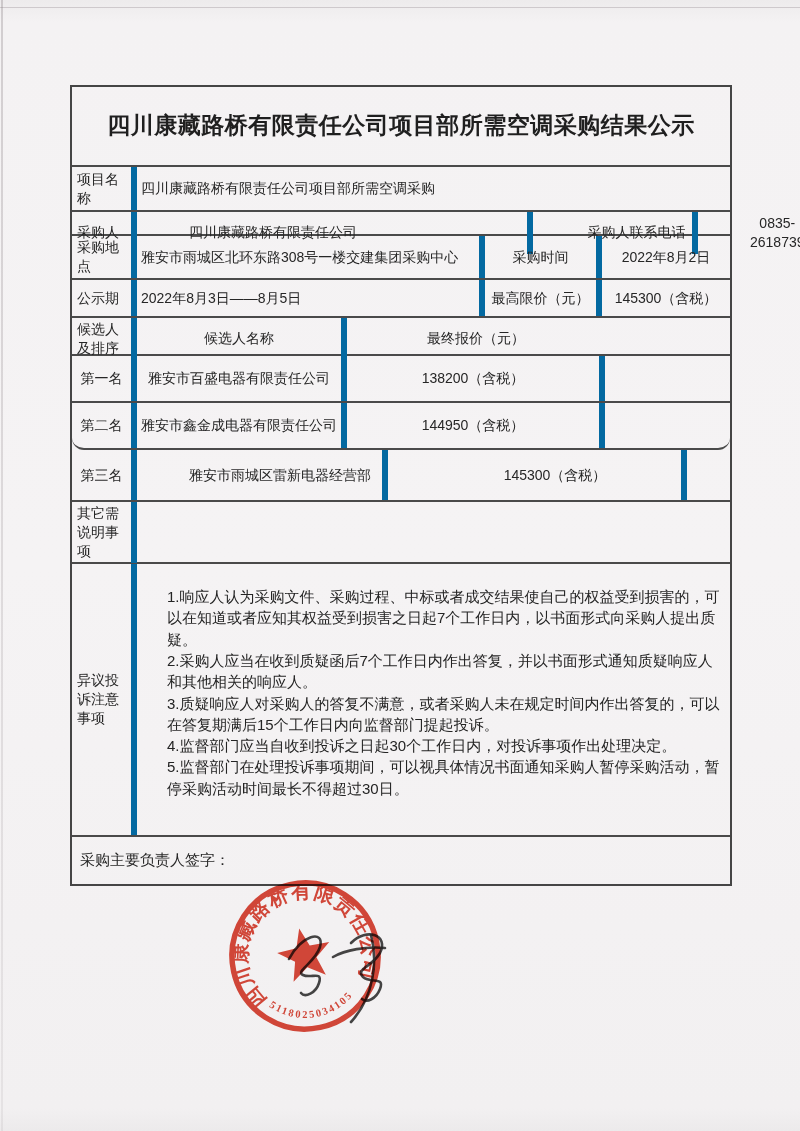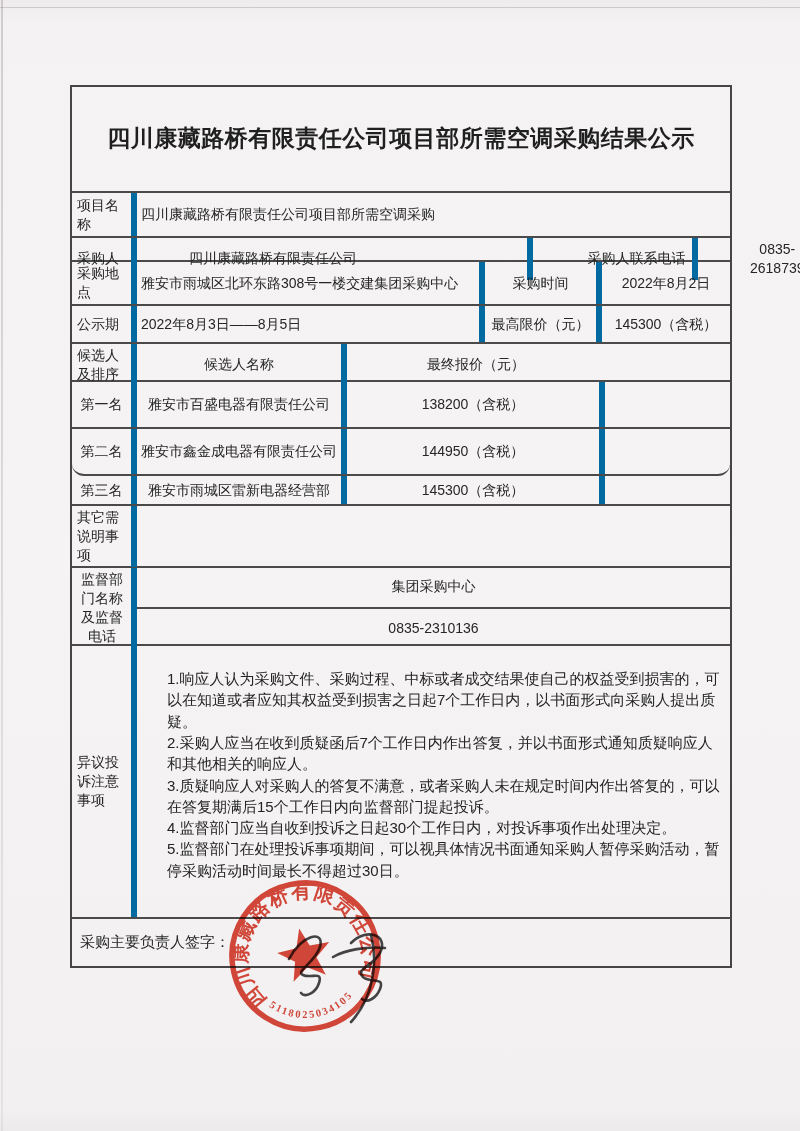--- a/index.html
+++ b/index.html
@@ -16,31 +16,31 @@
   .tbl{position:absolute;left:70px;top:85px;width:662px;border:2px solid #454545;box-sizing:border-box;}
   .row{display:grid;border-bottom:2px solid #4a4a4a;box-sizing:border-box;}
   .row:last-child{border-bottom:none;border-radius:8px;}
   .cell{border-right:6px solid #0369a1;display:flex;align-items:center;box-sizing:border-box;
     padding:2px 4px;font-size:14px;line-height:1.35;color:#262626;}
   .cell:last-child{border-right:none;}
   .lab{padding-left:5px;}
   .center{justify-content:center;text-align:center;}
   .left{justify-content:flex-start;text-align:left;padding-left:4px;}
 
-  .r-title{height:106px;grid-template-columns:1fr;}
+  .r-title{height:80px;grid-template-columns:1fr;}
   .title-cell{justify-content:center;font-size:23px;font-weight:bold;letter-spacing:0.5px;color:#1f1f1f;}
   .r-name{height:45px;grid-template-columns:65px 1fr;}
   .r-std1{height:24px;grid-template-columns:65px 348px 117px 1fr;gap:48px;}
   .r-std2{height:44px;grid-template-columns:65px 348px 117px 1fr;}
   .r-std3{height:38px;grid-template-columns:65px 348px 117px 1fr;}
   .r-cand{grid-template-columns:65px 210px 258px 1fr;}
   .r-candhead{height:38px;}
   .r-cand1{height:47px;}
   .r-cand2{height:47px;border-radius:12px;}
-  .r-cand3{height:30px;}
+  .r-cand3{height:52px;gap:41px;}
   .r-other{height:62px;grid-template-columns:65px 1fr;}
   .r-sup{height:78px;grid-template-columns:65px 1fr;}
   .sup-stack{display:flex;flex-direction:column;}
   .sup-row{flex:1;display:flex;align-items:center;justify-content:center;font-size:14px;box-sizing:border-box;}
   .sup-row.first{border-bottom:2px solid #4a4a4a;}
   .r-obj{height:273px;grid-template-columns:65px 1fr;}
   .obj-text{border-right:none;display:flex;flex-direction:column;justify-content:center;align-items:stretch;
     padding:4px 8px 18px 6px;margin-left:24px;}
   .obj-line{font-size:15px;line-height:1.42;text-align:left;color:#242424;}
   .r-sign{height:47px;grid-template-columns:1fr;}
@@ -116,27 +116,20 @@
     <div class="cell center">雅安市雨城区雷新电器经营部</div>
     <div class="cell center">145300（含税）</div>
     <div class="cell center"></div>
   </div>
 
   <div class="row r-other">
     <div class="cell lab">其它需说明事项</div>
     <div class="cell left"></div>
   </div>
 
-  <div class="row r-sup">
-    <div class="cell lab center">监督部门名称及监督电话</div>
-    <div class="sup-stack">
-      <div class="sup-row first">集团采购中心</div>
-      <div class="sup-row">0835-2310136</div>
-    </div>
-  </div>
 
   <div class="row r-obj">
     <div class="cell lab">异议投诉注意事项</div>
     <div class="cell obj-text">
       <div class="obj-line">1.响应人认为采购文件、采购过程、中标或者成交结果使自己的权益受到损害的，可以在知道或者应知其权益受到损害之日起7个工作日内，以书面形式向采购人提出质疑。</div>
       <div class="obj-line">2.采购人应当在收到质疑函后7个工作日内作出答复，并以书面形式通知质疑响应人和其他相关的响应人。</div>
       <div class="obj-line">3.质疑响应人对采购人的答复不满意，或者采购人未在规定时间内作出答复的，可以在答复期满后15个工作日内向监督部门提起投诉。</div>
       <div class="obj-line">4.监督部门应当自收到投诉之日起30个工作日内，对投诉事项作出处理决定。</div>
       <div class="obj-line">5.监督部门在处理投诉事项期间，可以视具体情况书面通知采购人暂停采购活动，暂停采购活动时间最长不得超过30日。</div>
     </div>

